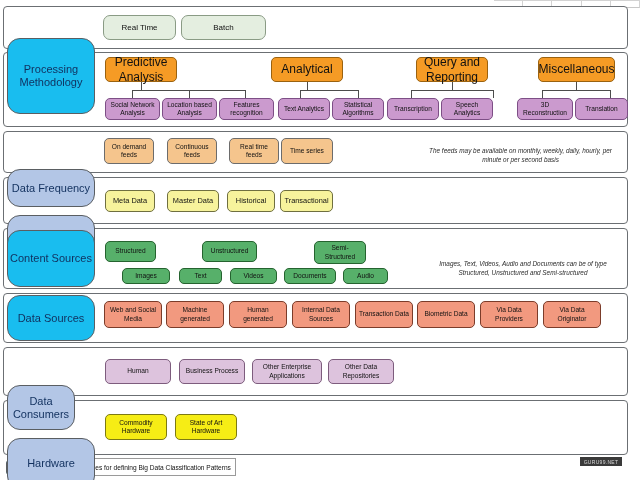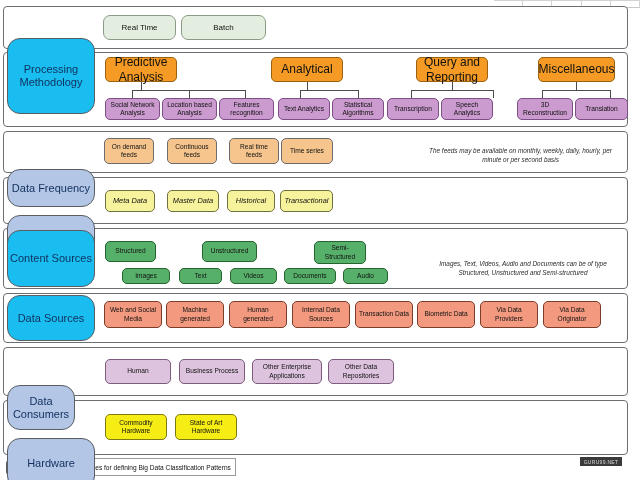--- a/index.html
+++ b/index.html
@@ -80,21 +80,21 @@
     font-size: 6.6px;
     line-height: 1.22;
     color: #111111;
     padding: 0 2px;
     z-index: 4;
   }
   .node.orange   { background: #f59b25; border-color: #9a6210; font-size: 12px; }
   .node.purple   { background: #cb9ace; border-color: #7d4f86; }
   .node.green-lt { background: #e4eee0; border-color: #8a9b85; font-size: 8px; border-radius: 7px; }
   .node.peach    { background: #f5c58d; border-color: #6c6c6c; }
-  .node.yellow   { background: #f7f39c; border-color: #6f6f40; font-size: 7.4px; font-style: italic; }
+  .node.yellow   { background: #f7f39c; border-color: #6f6f40; font-size: 7.4px; }
   .node.green    { background: #57b06a; border-color: #25632f; }
   .node.salmon   { background: #f2997f; border-color: #7b3c2a; }
   .node.mauve    { background: #ddc3dd; border-color: #7d5c7d; }
   .node.gold     { background: #f6ed15; border-color: #7d7a13; }
 
   .connector {
     position: absolute;
     background: #4c4c4c;
     z-index: 1;
   }

